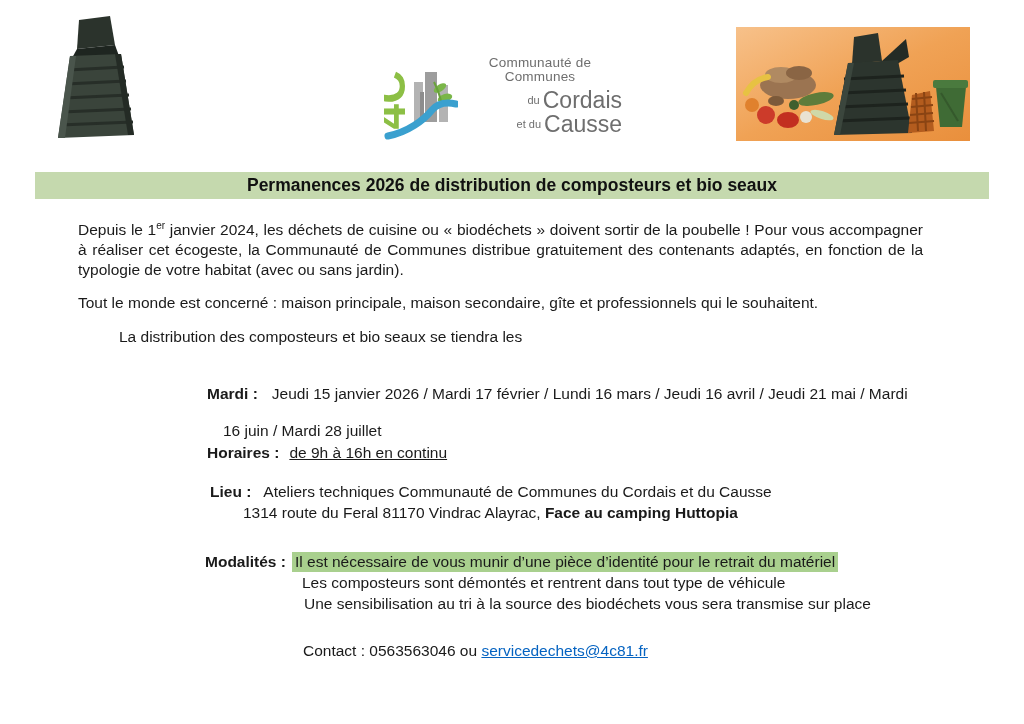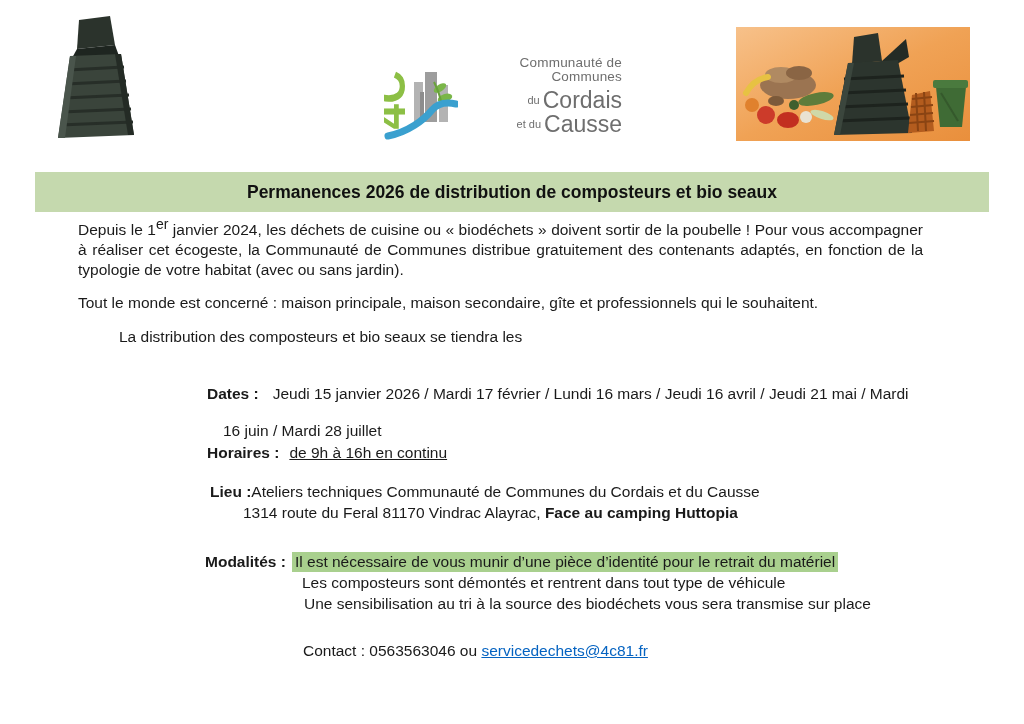--- a/index.html
+++ b/index.html
@@ -14,42 +14,42 @@
   *{margin:0;padding:0;box-sizing:border-box;}
   html,body{background:#fff;}
   body{font-family:"Liberation Sans","DejaVu Sans",sans-serif;color:var(--text);}
   .page{position:relative;width:1024px;height:724px;background:#ffffff;overflow:hidden;}
 
   
   .photo-left{position:absolute;left:52px;top:12px;width:88px;height:130px;}
   .logo{position:absolute;left:384px;top:52px;width:240px;height:88px;display:flex;align-items:center;}
   .logo-mark{width:74px;height:88px;flex:0 0 auto;}
   .logo-text{flex:1;text-align:right;color:var(--logo-gray);line-height:1.05;padding-right:2px;}
-  .logo-line1{font-size:13.5px;letter-spacing:.2px;margin-bottom:4px;}
+  .logo-line1{font-size:13.5px;letter-spacing:.2px;margin-bottom:4px;text-align:center;}
   .logo-small{font-size:11px;vertical-align:4px;margin-right:3px;}
   .logo-big{font-size:23px;}
   .photo-right{position:absolute;left:736px;top:27px;width:234px;height:114px;}
 
   
-  .banner{position:absolute;left:35px;top:172px;width:954px;height:40px;
+  .banner{position:absolute;left:35px;top:172px;width:954px;height:27px;
           background:var(--banner-bg);display:flex;align-items:center;justify-content:center;}
   .banner-title{font-size:17.5px;font-weight:bold;color:#111;}
 
   
   .intro{position:absolute;left:78px;top:220px;width:845px;font-size:15.5px;line-height:20px;}
   .intro .p1{text-align:justify;}
   .intro .p2{margin-top:13px;}
   .intro .p3{margin-top:14px;margin-left:41px;}
-  sup{font-size:14px;line-height:0;}
+  sup{font-size:10px;line-height:0;}
 
   
   .dline{position:absolute;font-size:15.5px;line-height:21px;white-space:nowrap;}
   .dlabel{font-weight:bold;}
   .gap10{margin-left:10px;text-decoration:underline;}
-  .gap12{}
+  .gap12{margin-left:12px;}
   .gap14{margin-left:14px;}
   .gap6{margin-left:6px;}
   .bold{font-weight:bold;}
   .hl{background:var(--highlight-bg);padding:1px 3px 2px 3px;}
   .email{color:var(--link-blue);text-decoration:underline;cursor:pointer;}
 
   .pos-dates1{left:207px;top:383px;}
   .pos-dates2{left:223px;top:420px;}
   .pos-horaires{left:207px;top:442px;}
   .pos-lieu1{left:210px;top:481px;}
@@ -163,21 +163,21 @@
     <span class="banner-title">Permanences 2026 de distribution de composteurs et bio seaux</span>
   </div>
 
   <div class="intro">
     <p class="p1"><span>Depuis le 1</span><sup>er</sup><span> janvier 2024, les déchets de cuisine ou « biodéchets » doivent sortir de la poubelle ! Pour vous accompagner à réaliser cet écogeste, la Communauté de Communes distribue gratuitement des contenants adaptés, en fonction de la typologie de votre habitat (avec ou sans jardin).</span></p>
     <p class="p2">Tout le monde est concerné : maison principale, maison secondaire, gîte et professionnels qui le souhaitent.</p>
     <p class="p3">La distribution des composteurs et bio seaux se tiendra les</p>
   </div>
 
   <div class="dline pos-dates1">
-    <span class="dlabel">Dates :</span><span class="gap14">Jeudi 15 janvier 2026 / Mardi 17 février / Lundi 16 mars / Jeudi 16 avril / Jeudi 21 mai / Mardi</span>
+    <span class="dlabel">Mardi :</span><span class="gap14">Jeudi 15 janvier 2026 / Mardi 17 février / Lundi 16 mars / Jeudi 16 avril / Jeudi 21 mai / Mardi</span>
   </div>
   <div class="dline pos-dates2">16 juin / Mardi 28 juillet</div>
 
   <div class="dline pos-horaires">
     <span class="dlabel">Horaires :</span><span class="gap10">de 9h à 16h en continu</span>
   </div>
 
   <div class="dline pos-lieu1">
     <span class="dlabel">Lieu :</span><span class="gap12">Ateliers techniques Communauté de Communes du Cordais et du Causse</span>
   </div>

